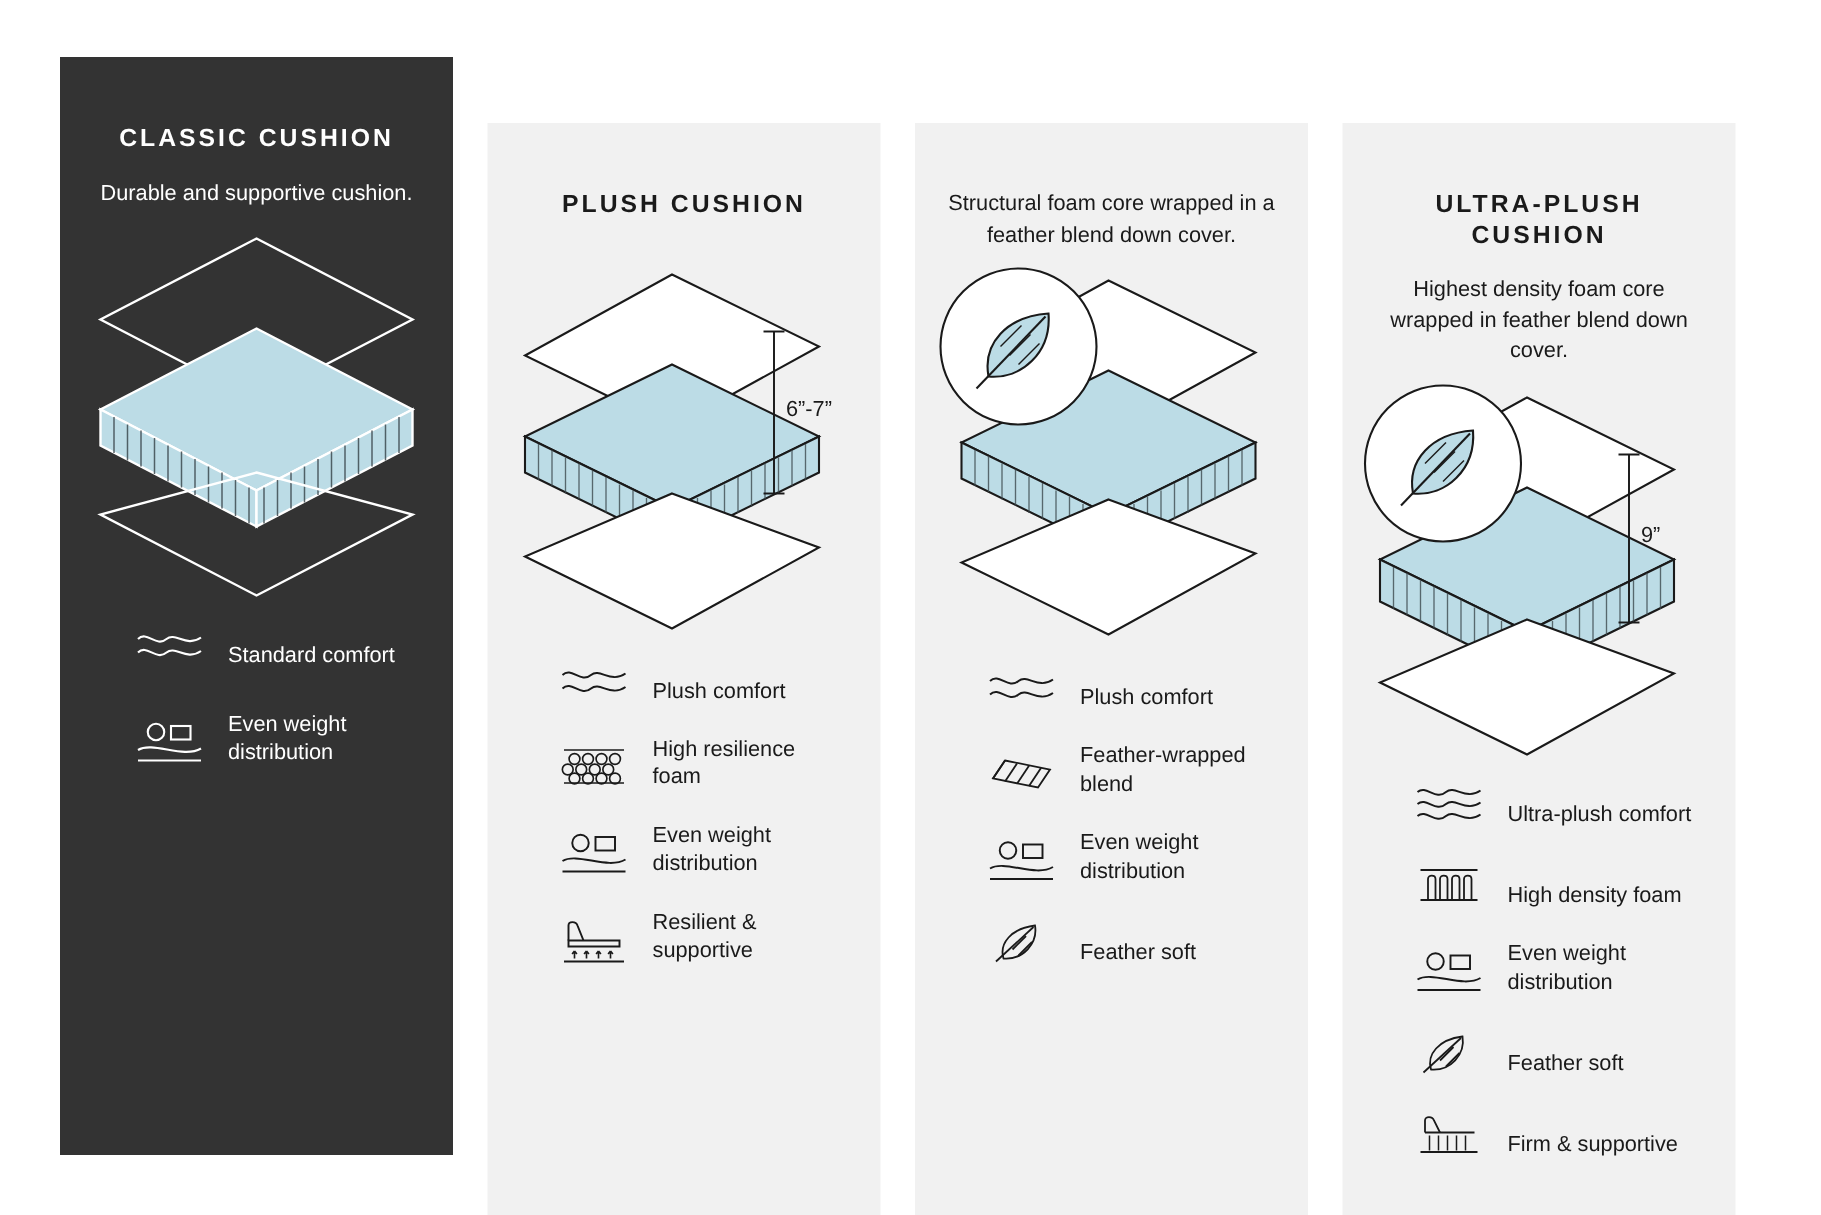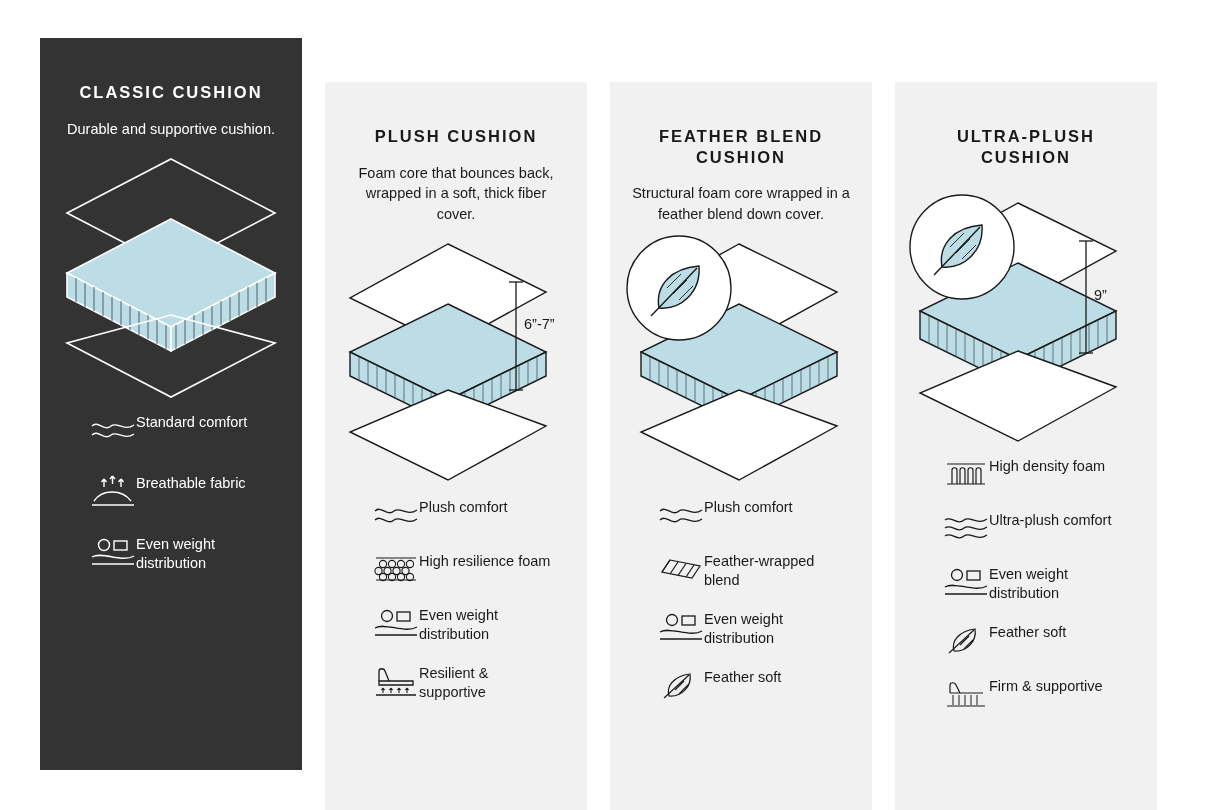--- a/index.html
+++ b/index.html
@@ -61,21 +61,22 @@
     width: 100%;
     margin-top: 6px;
     display: flex;
     flex-direction: column;
     gap: 20px;
     padding-left: 26px;
   }
   .card.dark .features { padding-left: 28px; gap: 27px; }
   .feature {
     display: flex;
-    align-items: flex-start;
+    align-items: flex-end;
+    gap: 16px;
   }
   .feature .ficon {
     width: 46px; height: 34px;
     flex: none;
     display: flex; align-items: center; justify-content: center;
   }
   .feature .flabel {
     font-size: 14.5px;
     line-height: 1.3;
     max-width: 140px;
@@ -148,46 +149,33 @@
           <svg width="46" height="22" viewBox="0 0 46 22" fill="none" stroke="#ffffff" stroke-width="1.4">
             <path d="M2 7 C8 1, 14 13, 21 7 C27 2, 34 13, 44 6"></path>
             <path d="M2 16 C8 10, 14 22, 21 16 C27 11, 34 22, 44 15"></path>
           </svg>
         </span>
         <span class="flabel">Standard comfort</span>
       </div>
       <div class="feature">
         <span class="ficon">
           <svg width="46" height="32" viewBox="0 0 46 32" fill="none" stroke="#ffffff" stroke-width="1.4">
-            <path d="M4 26 C12 14, 32 14, 41 26"></path>
-            <path d="M2 30 H44"></path>
-            <path d="M14 12 L14 4 M14 4 L11.5 7 M14 4 L16.5 7"></path>
-            <path d="M22.5 9 L22.5 1 M22.5 1 L20 4 M22.5 1 L25 4"></path>
-            <path d="M31 12 L31 4 M31 4 L28.5 7 M31 4 L33.5 7"></path>
-          </svg>
-        </span>
-        <span class="flabel">Breathable fabric</span>
-      </div>
-      <div class="feature">
-        <span class="ficon">
-          <svg width="46" height="32" viewBox="0 0 46 32" fill="none" stroke="#ffffff" stroke-width="1.4">
             <circle cx="14" cy="9" r="5.5"></circle>
             <rect x="24" y="5" width="13" height="9"></rect>
             <path d="M2 21 C12 15, 32 27, 44 20"></path>
             <path d="M2 28 H44"></path>
           </svg>
         </span>
         <span class="flabel">Even weight distribution</span>
       </div>
     </div>
   </div>
 
   <div class="card light">
     <h2 class="card-title">PLUSH CUSHION</h2>
-    <p class="card-desc">Foam core that bounces back, wrapped in a soft, thick fiber cover.</p>
 
     <div class="art">
       <svg width="240" height="262" viewBox="0 0 240 262" fill="none" aria-hidden="true">
         <g stroke="#1a1a1a" stroke-width="1.4" fill="#ffffff">
           <path d="M112 14 L210 62 L112 116 L14 68 Z"></path>
         </g>
         <g>
           <path d="M112 74 L210 122 L112 170 L14 122 Z" fill="#bcdce6" stroke="#1a1a1a" stroke-width="1.4"></path>
           <path d="M14 122 L14 146 L112 194 L112 170 Z" fill="#bcdce6" stroke="#1a1a1a" stroke-width="1.4"></path>
           <path d="M210 122 L210 146 L112 194 L112 170 Z" fill="#bcdce6" stroke="#1a1a1a" stroke-width="1.4"></path>
@@ -216,21 +204,21 @@
         </g>
         <g stroke="#1a1a1a" stroke-width="1.4" fill="#ffffff">
           <path d="M112 160 L210 196 L112 250 L14 202 Z"></path>
         </g>
       </svg>
       <svg width="80" height="262" viewBox="0 0 80 262" style="left:160px;top:0;" fill="none">
         <line x1="20" y1="52" x2="20" y2="160" stroke="#1a1a1a" stroke-width="1.3"></line>
         <line x1="13" y1="52" x2="27" y2="52" stroke="#1a1a1a" stroke-width="1.3"></line>
         <line x1="13" y1="160" x2="27" y2="160" stroke="#1a1a1a" stroke-width="1.3"></line>
       </svg>
-      <span class="dim" style="left:188px;top:86px;">6”-7”</span>
+      <span class="dim" style="left:188px;top:96px;">6”-7”</span>
     </div>
 
     <div class="features">
       <div class="feature">
         <span class="ficon">
           <svg width="46" height="22" viewBox="0 0 46 22" fill="none" stroke="#1a1a1a" stroke-width="1.3">
             <path d="M2 7 C8 1, 14 13, 21 7 C27 2, 34 13, 44 6"></path>
             <path d="M2 16 C8 10, 14 22, 21 16 C27 11, 34 22, 44 15"></path>
           </svg>
         </span>
@@ -283,21 +271,20 @@
               <path d="M34 28 L34 23 M34 23 L32.4 25 M34 23 L35.6 25"></path>
             </g>
           </svg>
         </span>
         <span class="flabel">Resilient &amp; supportive</span>
       </div>
     </div>
   </div>
 
   <div class="card light">
-    <h2 class="card-title">FEATHER BLEND CUSHION</h2>
     <p class="card-desc">Structural foam core wrapped in a feather blend down cover.</p>
 
     <div class="art">
       <svg width="240" height="262" viewBox="0 0 240 262" fill="none" aria-hidden="true">
         <g stroke="#1a1a1a" stroke-width="1.4" fill="#ffffff">
           <path d="M118 14 L216 62 L118 116 L20 68 Z"></path>
         </g>
         <g>
           <path d="M118 74 L216 122 L118 170 L20 122 Z" fill="#bcdce6" stroke="#1a1a1a" stroke-width="1.4"></path>
           <path d="M20 122 L20 146 L118 194 L118 170 Z" fill="#bcdce6" stroke="#1a1a1a" stroke-width="1.4"></path>
@@ -383,20 +370,21 @@
             <path d="M21 24 L30 15"></path>
           </svg>
         </span>
         <span class="flabel">Feather soft</span>
       </div>
     </div>
   </div>
 
   <div class="card light">
     <h2 class="card-title">ULTRA-PLUSH CUSHION</h2>
+    <p class="card-desc">Highest density foam core wrapped in feather blend down cover.</p>
 
     <div class="art">
       <svg width="240" height="262" viewBox="0 0 240 262" fill="none" aria-hidden="true">
         <g stroke="#1a1a1a" stroke-width="1.4" fill="#ffffff">
           <path d="M112 14 L210 62 L112 116 L14 68 Z"></path>
         </g>
         <g>
           <path d="M112 74 L210 122 L112 170 L14 122 Z" fill="#bcdce6" stroke="#1a1a1a" stroke-width="1.4"></path>
           <path d="M14 122 L14 150 L112 198 L112 170 Z" fill="#bcdce6" stroke="#1a1a1a" stroke-width="1.4"></path>
           <path d="M210 122 L210 150 L112 198 L112 170 Z" fill="#bcdce6" stroke="#1a1a1a" stroke-width="1.4"></path>
@@ -441,40 +429,40 @@
         <line x1="20" y1="52" x2="20" y2="164" stroke="#1a1a1a" stroke-width="1.3"></line>
         <line x1="13" y1="52" x2="27" y2="52" stroke="#1a1a1a" stroke-width="1.3"></line>
         <line x1="13" y1="164" x2="27" y2="164" stroke="#1a1a1a" stroke-width="1.3"></line>
       </svg>
       <span class="dim" style="left:188px;top:98px;">9”</span>
     </div>
 
     <div class="features">
       <div class="feature">
         <span class="ficon">
+          <svg width="46" height="26" viewBox="0 0 46 26" fill="none" stroke="#1a1a1a" stroke-width="1.3">
+            <path d="M2 5 C8 0, 14 11, 21 5 C27 0, 34 11, 44 4"></path>
+            <path d="M2 13 C8 8, 14 19, 21 13 C27 8, 34 19, 44 12"></path>
+            <path d="M2 21 C8 16, 14 27, 21 21 C27 16, 34 27, 44 20"></path>
+          </svg>
+        </span>
+        <span class="flabel">Ultra-plush comfort</span>
+      </div>
+      <div class="feature">
+        <span class="ficon">
           <svg width="46" height="28" viewBox="0 0 46 28" fill="none" stroke="#1a1a1a" stroke-width="1.2">
             <line x1="4" y1="4" x2="42" y2="4"></line>
             <line x1="4" y1="24" x2="42" y2="24"></line>
             <path d="M9 24 L9 10 C9 7, 14 7, 14 10 L14 24"></path>
             <path d="M17 24 L17 10 C17 7, 22 7, 22 10 L22 24"></path>
             <path d="M25 24 L25 10 C25 7, 30 7, 30 10 L30 24"></path>
             <path d="M33 24 L33 10 C33 7, 38 7, 38 10 L38 24"></path>
           </svg>
         </span>
         <span class="flabel">High density foam</span>
-      </div>
-      <div class="feature">
-        <span class="ficon">
-          <svg width="46" height="26" viewBox="0 0 46 26" fill="none" stroke="#1a1a1a" stroke-width="1.3">
-            <path d="M2 5 C8 0, 14 11, 21 5 C27 0, 34 11, 44 4"></path>
-            <path d="M2 13 C8 8, 14 19, 21 13 C27 8, 34 19, 44 12"></path>
-            <path d="M2 21 C8 16, 14 27, 21 21 C27 16, 34 27, 44 20"></path>
-          </svg>
-        </span>
-        <span class="flabel">Ultra-plush comfort</span>
       </div>
       <div class="feature">
         <span class="ficon">
           <svg width="46" height="32" viewBox="0 0 46 32" fill="none" stroke="#1a1a1a" stroke-width="1.3">
             <circle cx="14" cy="9" r="5.5"></circle>
             <rect x="24" y="5" width="13" height="9"></rect>
             <path d="M2 21 C12 15, 32 27, 44 20"></path>
             <path d="M2 28 H44"></path>
           </svg>
         </span>

